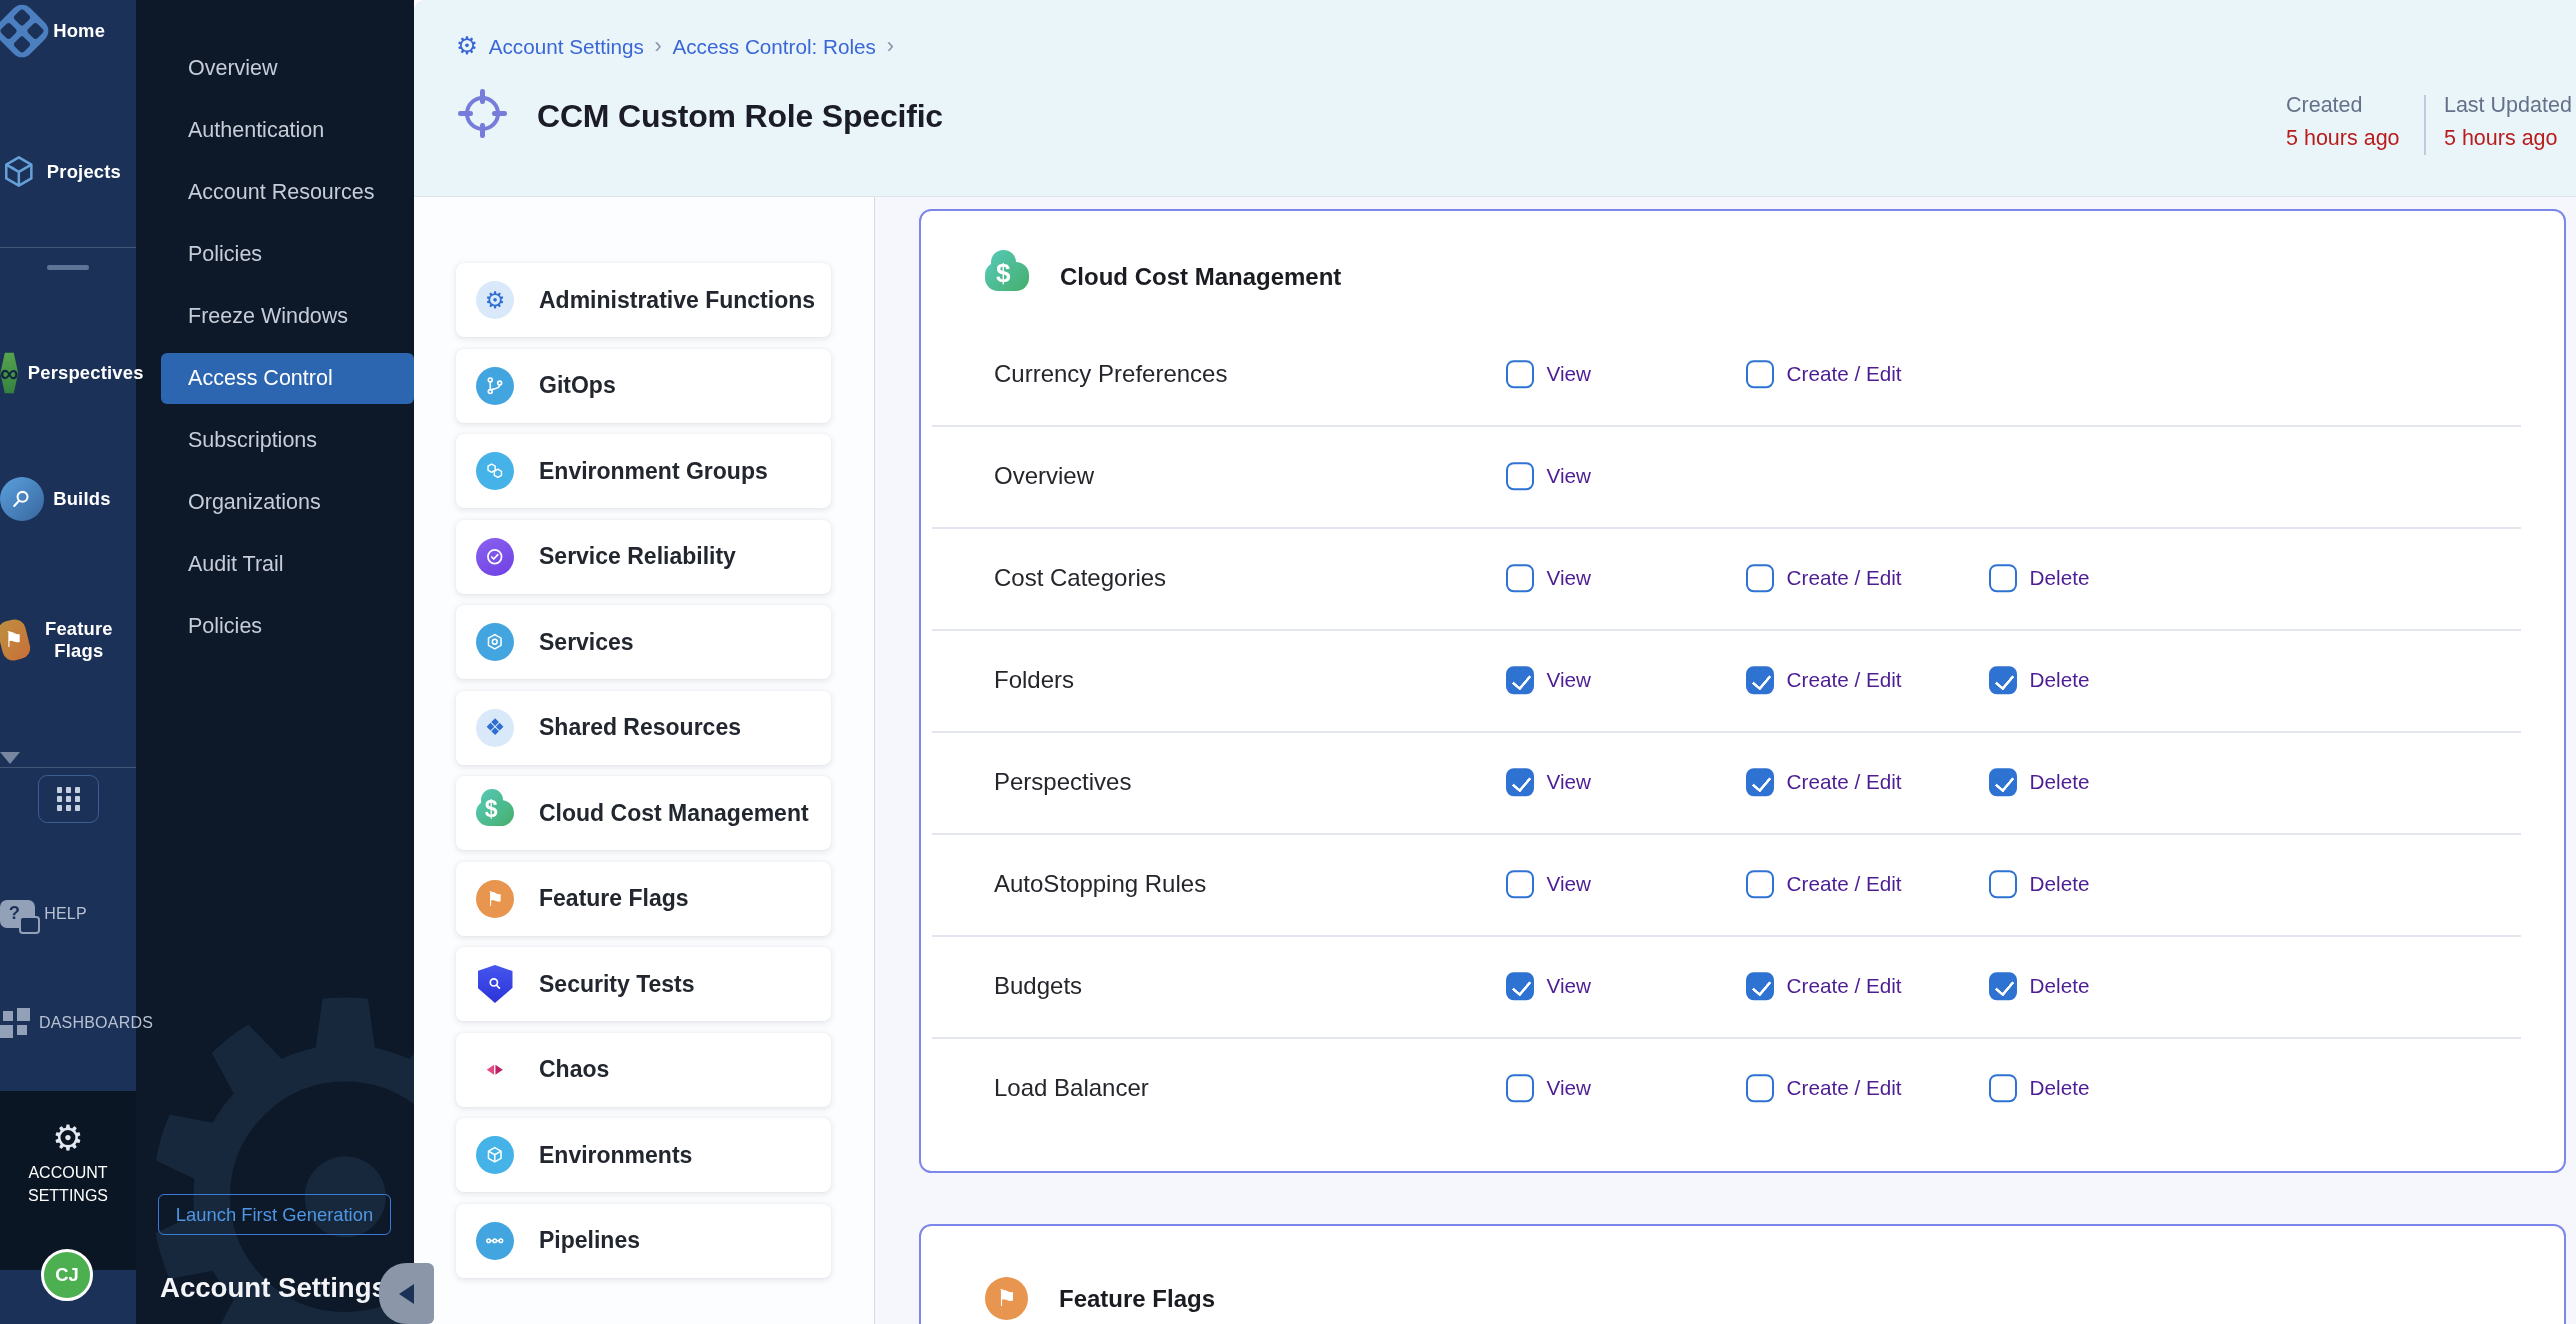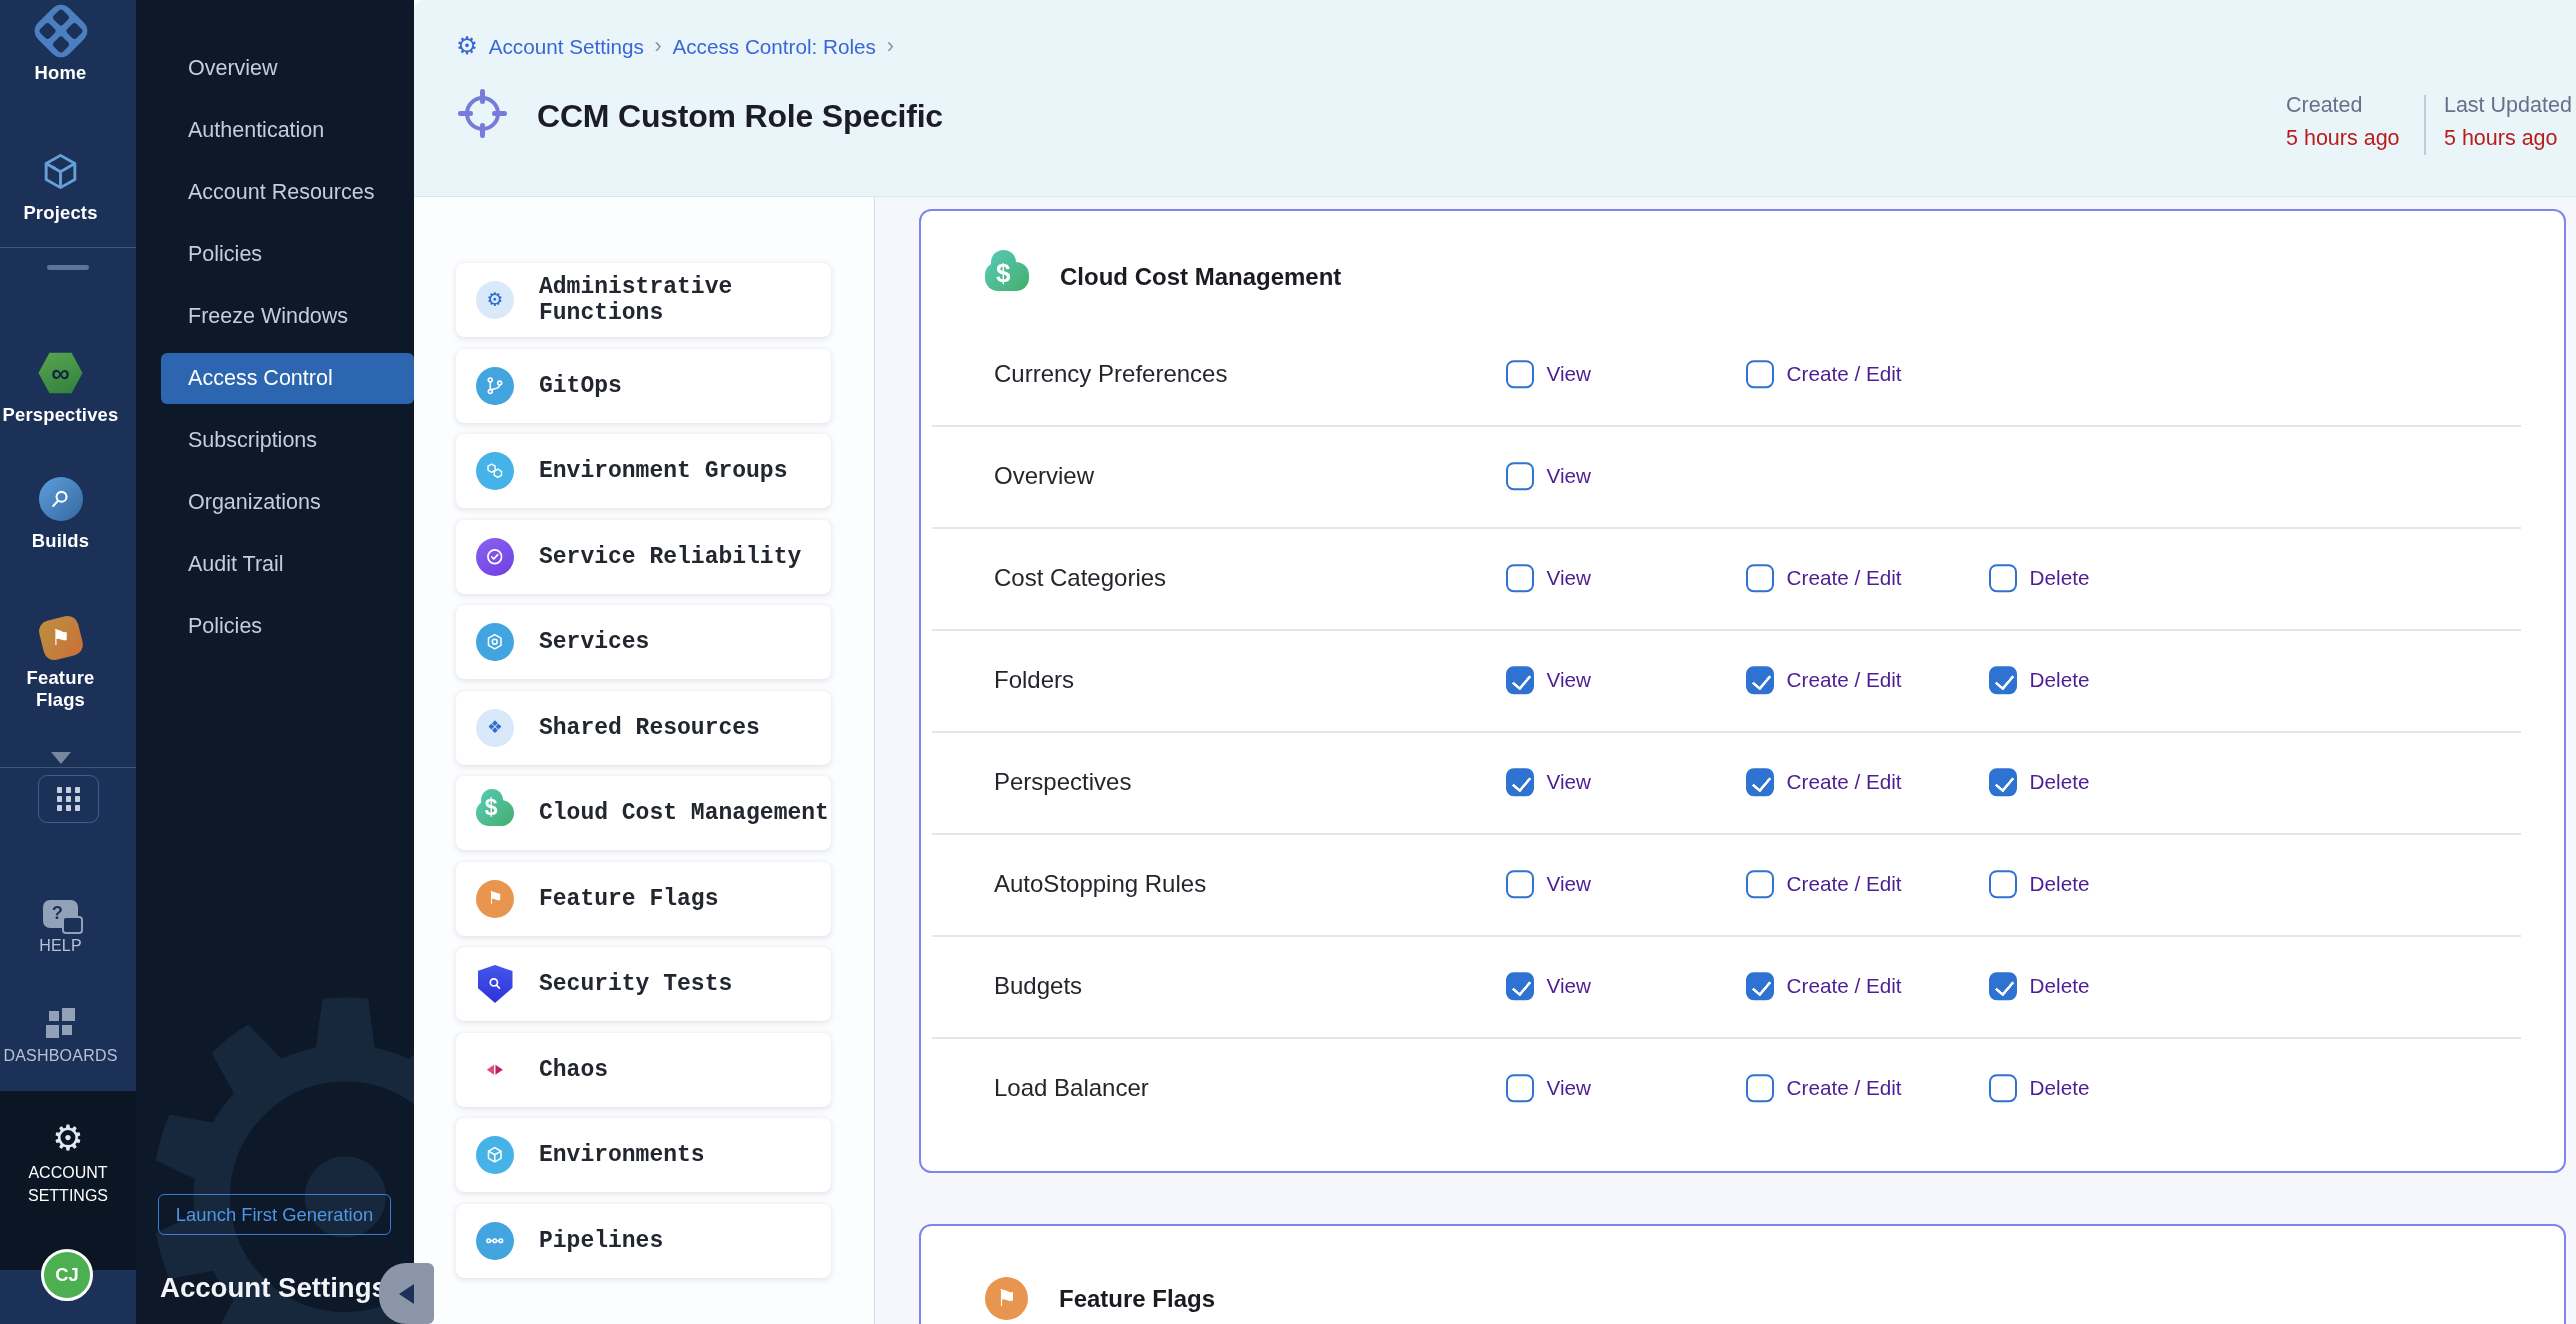--- a/index.html
+++ b/index.html
@@ -2,21 +2,21 @@
 <html style="font-size:12.3px"><head>
 <meta charset="utf-8">
 <style>
   * { box-sizing: border-box; margin: 0; padding: 0; }
   html,body { width:2576px; height:1324px; }
   body { font-family:"Liberation Sans", sans-serif; background:#f5f7fc; }
   .page { position:relative; width:2576px; height:1324px; overflow:hidden; background:#fff; }
 
   
   .rail { position:absolute; left:0; top:0; width:136px; height:1324px; background:#1c3157; z-index:6; }
-  .rblock { position:absolute; left:0; width:121px; display:flex; flex-direction:column; align-items:center; gap:9.2px; }
+  .rblock { position:absolute; left:0; width:121px; display:flex; flex-direction:row; align-items:center; gap:9.2px; }
   .rlabel { color:#fff; font-size:18.4px; font-weight:700; letter-spacing:0.2px; text-align:center; }
   .rlabel.dim { color:#b7c1d3; font-size:16px; font-weight:400; }
   .rail-div { position:absolute; left:0; width:136px; height:0.8px; background:rgba(255,255,255,.18); }
   .rail-dash { position:absolute; left:47px; width:42px; height:4.6px; border-radius:2.3px; background:rgba(150,172,203,.55); }
 
   .hlogo { width:44px; height:44px; background:#4b7fc0; border-radius:11.5px; transform:rotate(45deg);
            display:grid; grid-template-columns:13.8px 13.8px; grid-template-rows:13.8px 13.8px; gap:5.4px; place-content:center; }
   .hlogo span { background:#1c3157; border-radius:3.1px; }
 
   .hexagon { width:46px; height:44px; background:linear-gradient(160deg,#5aa84f,#2f7d3e);
@@ -86,21 +86,21 @@
   .role-icon .t.e { right:0; top:22px; width:15.3px; height:4.6px; }
   .page-title { position:absolute; left:123px; top:98px; font-size:32px; font-weight:600; color:#1b1c27; letter-spacing:-0.2px; }
   .meta { position:absolute; left:1872px; top:63px; display:flex;margin-top:30px; }
   .meta .col { display:flex; flex-direction:column; gap:7.7px; font-size:21.5px; color:#65708a; }
   .meta .col .val { color:#b91c1c; }
   .meta .vdiv { width:1.5px; background:#c3cad9; margin:1.5px 18.4px 0 24.5px; height:60px; }
 
   .body { display:flex; height:1127px; }
 
   
-  .catcol { width:461px; background:#fcfdff; border-right:1.5px solid #d8dae3; padding-top:66px;font-family:Liberation Mono, monospace; }
+  .catcol { width:461px; background:#fcfdff; border-right:1.5px solid #d8dae3; padding-top:66px; }
   .ccard { width:375px; height:74px; margin:0 auto 11.5px 42px; background:#fff; border-radius:7.7px;
            box-shadow:0 1.5px 6.1px rgba(96,97,112,.16), 0 0 1.5px rgba(40,41,61,.06);
            display:flex; align-items:center; padding-left:20px; gap:25px; cursor:pointer; }
   .ccard .clabel { font-size:23px; font-weight:600; color:#22262e; }
   .cicon { width:38px; height:38px; border-radius:50%; display:flex; align-items:center; justify-content:center; flex:none; }
   .cicon svg { width:21.5px; height:21.5px; }
   .ic-lite { background:#d9e9fa; }
   .ic-blue { background:#42a5e0; }
   .ic-blue2 { background:#45b3e8; }
   .ic-purple { background:linear-gradient(150deg,#8a63ef,#6f3fe4); }

